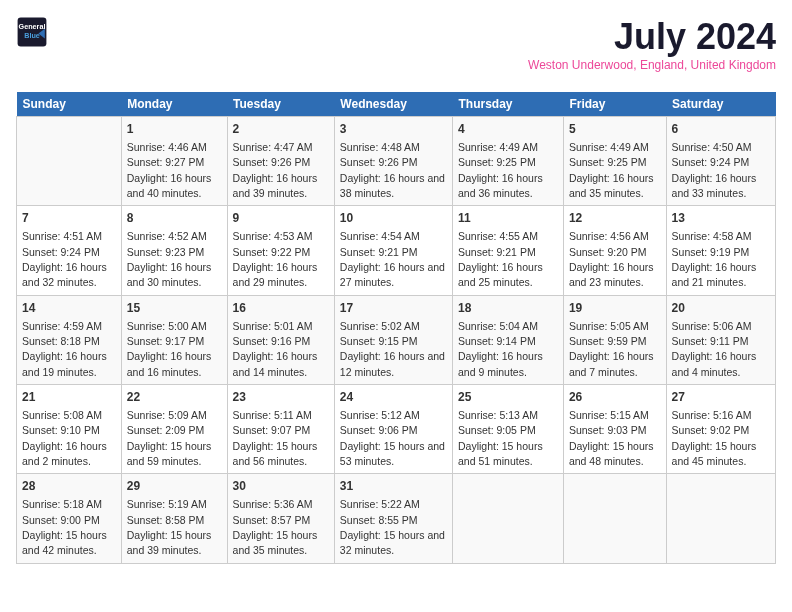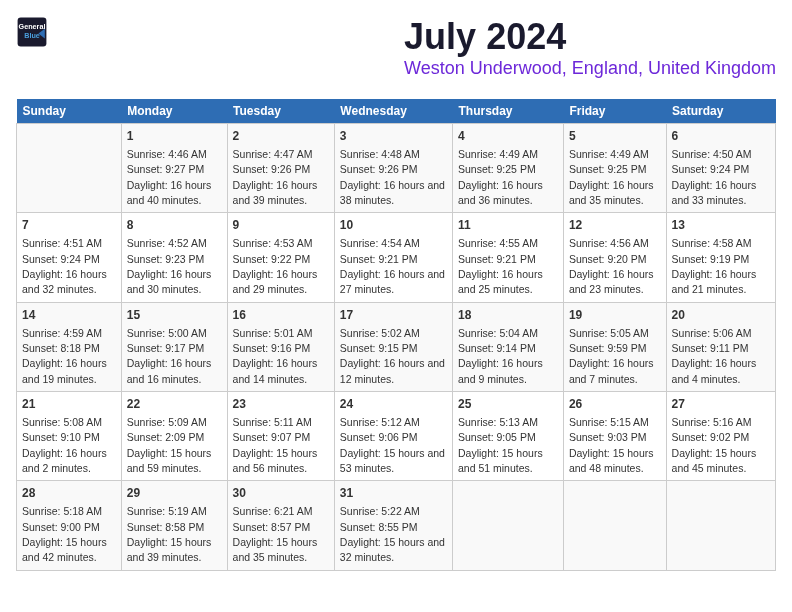--- a/index.html
+++ b/index.html
@@ -19,29 +19,30 @@
     .logo {
       display: flex;
       align-items: center;
       gap: 2px;
     }
     .logo-icon {
       width: 32px;
       height: 32px;
     }
     .title-block {
+      text-align: right;
     }
     .main-title {
       font-size: 36px;
       font-weight: bold;
       color: #1a1a2e;
     }
     .subtitle {
-      font-size: 18px;
-      color: #6d28d9;
+      font-size: 12px;
+      color: #ec4899;
     }
     table {
       width: 100%;
       border-collapse: collapse;
       margin-top: 6px;
       font-size: 11px;
     }
     thead tr th {
       background-color: #2e6db4;
       color: white;
@@ -228,21 +229,21 @@
       <tr>
         <td><span class="day-number">28</span>
           <span class="day-info">Sunrise: 5:18 AM</span><br>
           <span class="day-info">Sunset: 9:00 PM</span><br>
           <span class="day-info">Daylight: 15 hours and 42 minutes.</span></td>
         <td><span class="day-number">29</span>
           <span class="day-info">Sunrise: 5:19 AM</span><br>
           <span class="day-info">Sunset: 8:58 PM</span><br>
           <span class="day-info">Daylight: 15 hours and 39 minutes.</span></td>
         <td><span class="day-number">30</span>
-          <span class="day-info">Sunrise: 6:21 AM</span><br>
+          <span class="day-info">Sunrise: 5:36 AM</span><br>
           <span class="day-info">Sunset: 8:57 PM</span><br>
           <span class="day-info">Daylight: 15 hours and 35 minutes.</span></td>
         <td><span class="day-number">31</span>
           <span class="day-info">Sunrise: 5:22 AM</span><br>
           <span class="day-info">Sunset: 8:55 PM</span><br>
           <span class="day-info">Daylight: 15 hours and 32 minutes.</span></td>
         <td></td>
         <td></td>
         <td></td>
       </tr>

